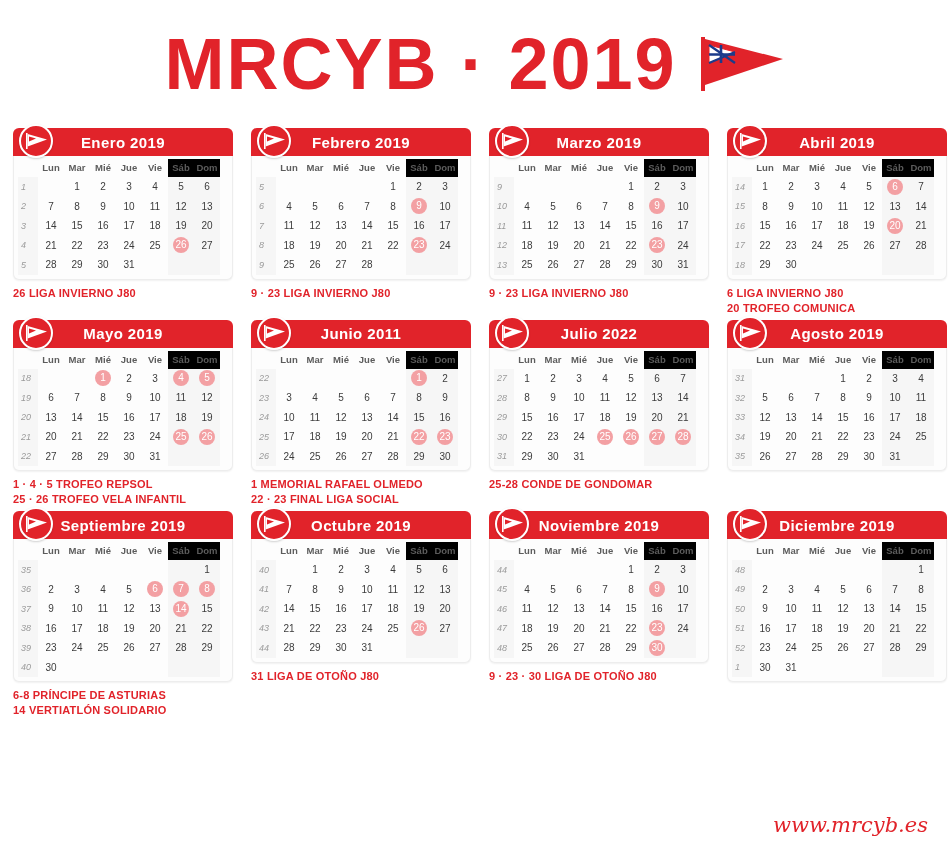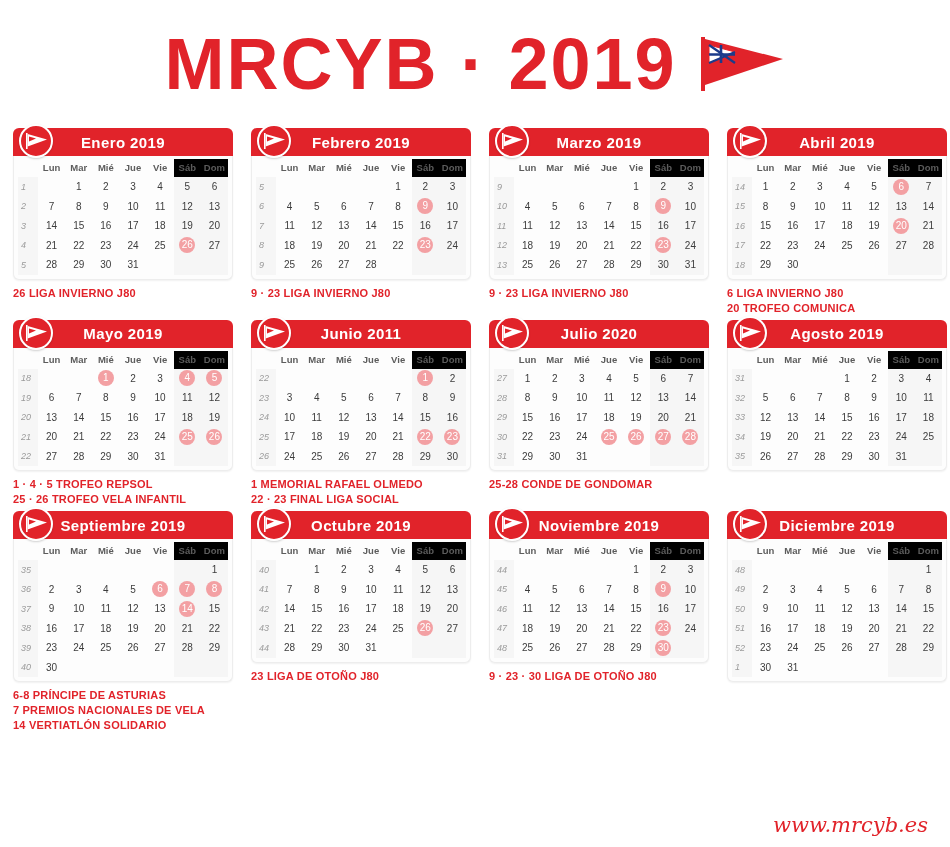--- a/index.html
+++ b/index.html
@@ -73,21 +73,21 @@
     box-shadow: 0 1px 2px rgba(0,0,0,.18);
     display: flex; align-items: center; justify-content: center;
   }
   .badge svg { display:block; }
 
   .cal {
     background: #fdfdfd;
     border: 1px solid #ededed;
     border-top: none;
     border-radius: 0 0 6px 6px;
-    padding: 3px 4px 4px 4px;
+    padding: 3px 12px 4px 4px;
     box-shadow: 0 1px 2px rgba(0,0,0,.06);
   }
   table.cal-table {
     width: 100%;
     border-collapse: collapse;
     table-layout: fixed;
   }
   table.cal-table th {
     font-size: 9.5px;
     font-weight: bold;
@@ -668,21 +668,21 @@
     </div>
     <div class="month">
       <div class="month-head">
         <div class="badge">
           <svg width="26" height="18" viewBox="0 0 26 18">
             <path d="M3 1 L3 17 L4.6 17 L4.6 1 Z" fill="#ffffff"></path>
             <path d="M4.6 2 L24 7.5 L4.6 14.5 Z" fill="#ffffff"></path>
             <path d="M6 4.5 L13 6.6 L6 9.6 Z" fill="#e1232a"></path>
           </svg>
         </div>
-        <div class="month-name">Julio 2020</div>
+        <div class="month-name">Julio 2022</div>
       </div>
       <div class="cal">
         <table class="cal-table">
           <thead>
             <tr>
               <th class="wk"></th>
               <th>Lun</th>
               <th>Mar</th>
               <th>Mié</th>
               <th>Jue</th>
@@ -914,21 +914,20 @@
               <td></td>
               <td></td>
               <td class="sat"></td>
               <td class="sun"></td>
             </tr>
           </tbody>
         </table>
       </div>
       <div class="notes">
         <div>6-8 PRÍNCIPE DE ASTURIAS</div>
-        <div>7 PREMIOS NACIONALES DE VELA</div>
         <div>14 VERTIATLÓN SOLIDARIO</div>
       </div>
     </div>
     <div class="month">
       <div class="month-head">
         <div class="badge">
           <svg width="26" height="18" viewBox="0 0 26 18">
             <path d="M3 1 L3 17 L4.6 17 L4.6 1 Z" fill="#ffffff"></path>
             <path d="M4.6 2 L24 7.5 L4.6 14.5 Z" fill="#ffffff"></path>
             <path d="M6 4.5 L13 6.6 L6 9.6 Z" fill="#e1232a"></path>
@@ -998,21 +997,21 @@
               <td>30</td>
               <td>31</td>
               <td></td>
               <td class="sat"></td>
               <td class="sun"></td>
             </tr>
           </tbody>
         </table>
       </div>
       <div class="notes">
-        <div>23 LIGA DE OTOÑO J80</div>
+        <div>31 LIGA DE OTOÑO J80</div>
       </div>
     </div>
     <div class="month">
       <div class="month-head">
         <div class="badge">
           <svg width="26" height="18" viewBox="0 0 26 18">
             <path d="M3 1 L3 17 L4.6 17 L4.6 1 Z" fill="#ffffff"></path>
             <path d="M4.6 2 L24 7.5 L4.6 14.5 Z" fill="#ffffff"></path>
             <path d="M6 4.5 L13 6.6 L6 9.6 Z" fill="#e1232a"></path>
           </svg>

